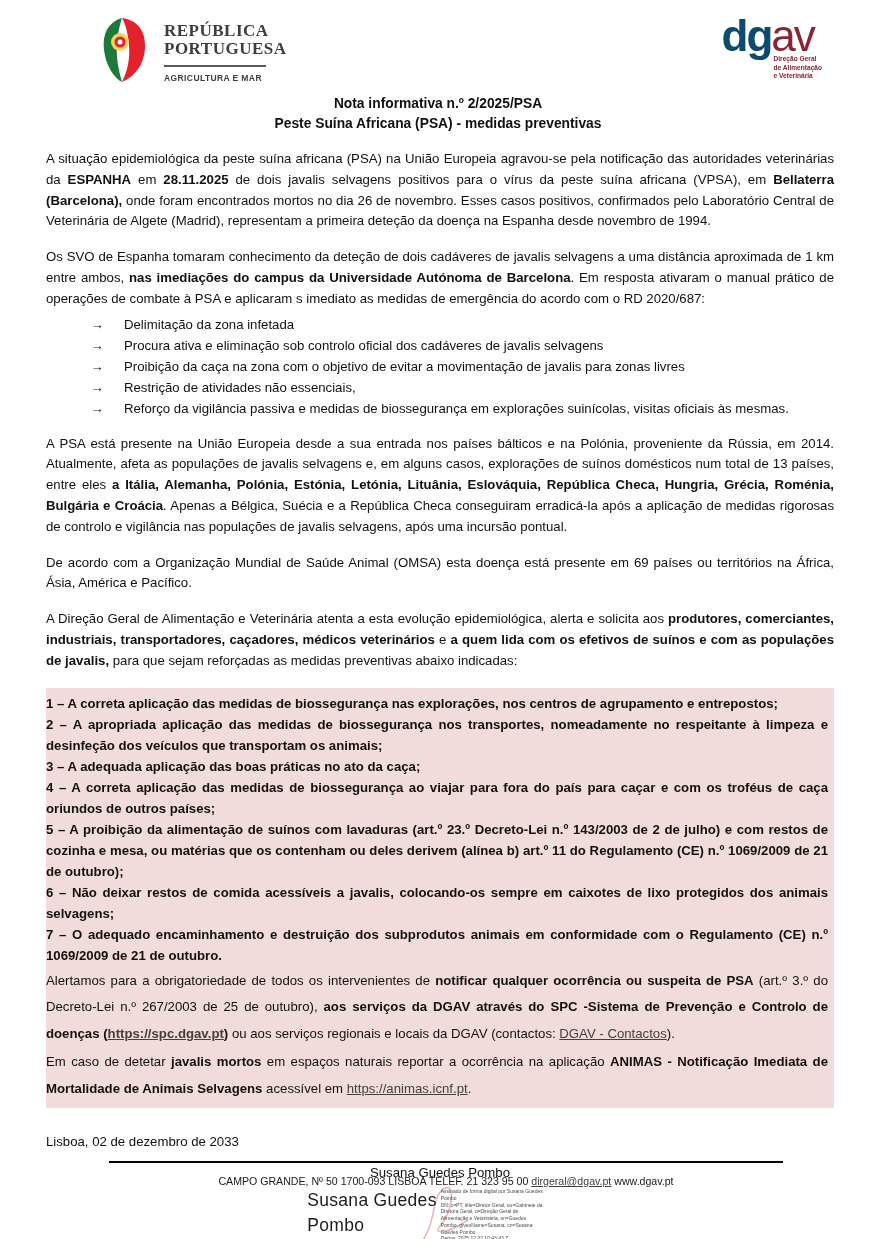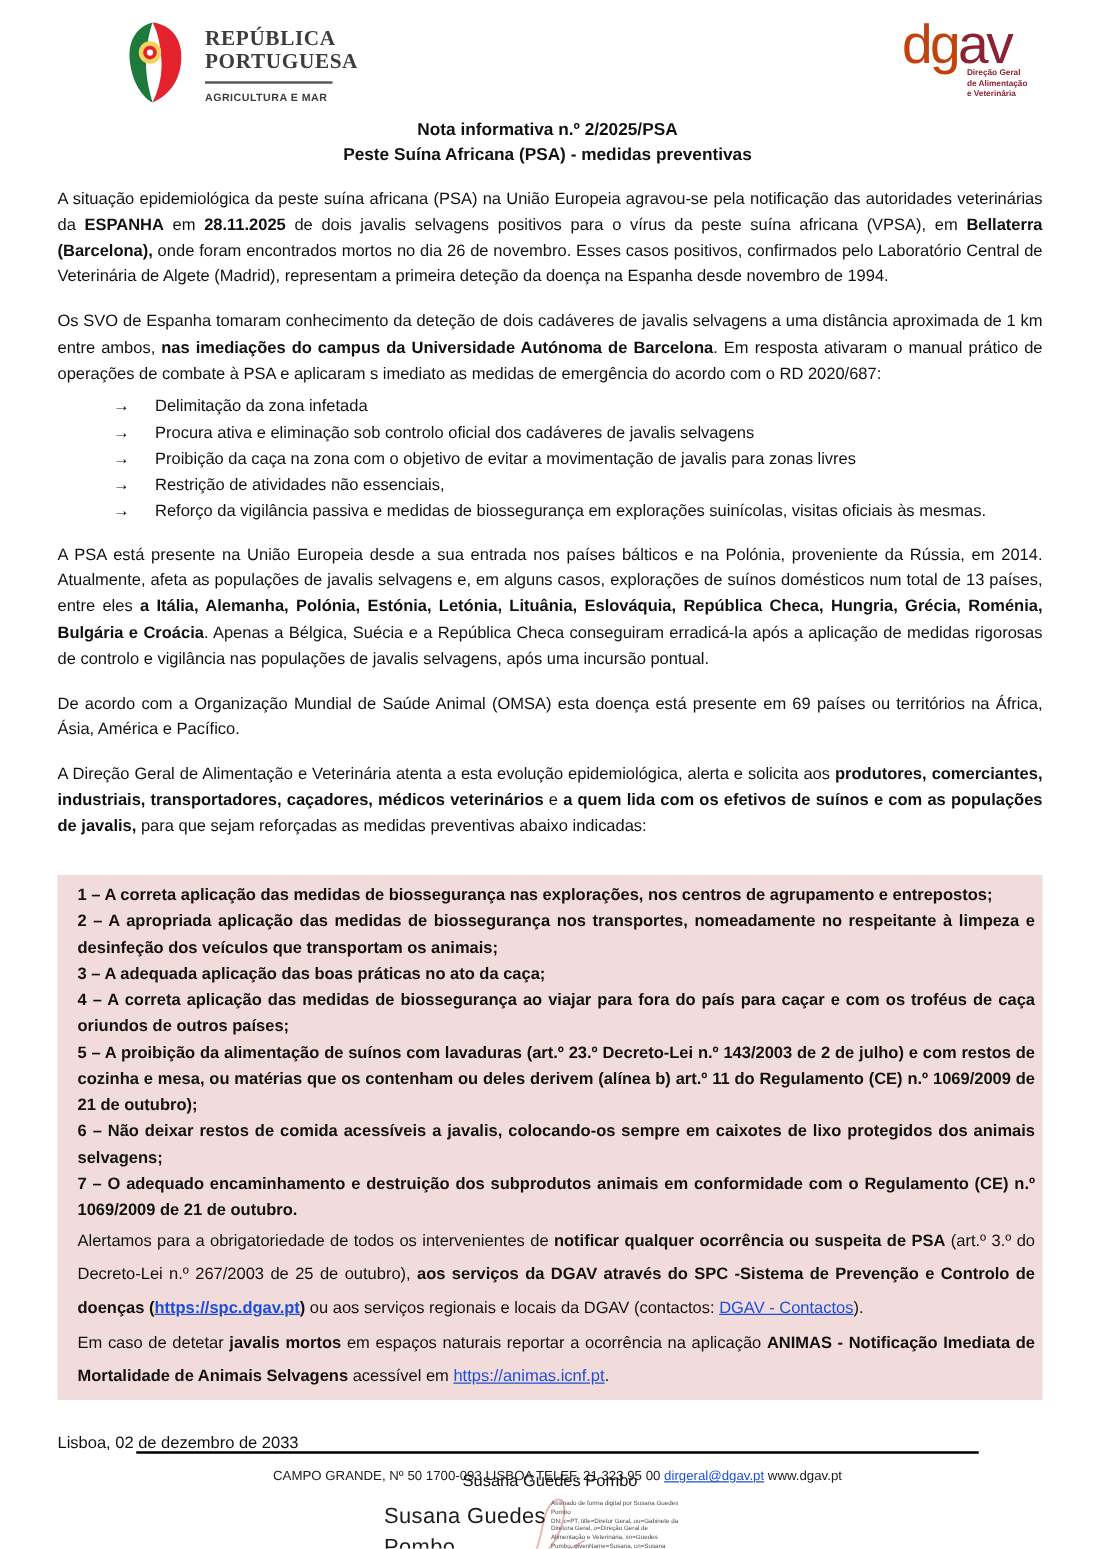--- a/index.html
+++ b/index.html
@@ -29,51 +29,51 @@
     font-weight: bold;
     font-size: 17px;
     line-height: 1.06;
     color: #3d3d3d;
     letter-spacing: .5px;
   }
   .rp-rule { width: 102px; height: 2px; background:#5a5a5a; margin: 7px 0 6px 0; }
   .rp-sub { font-size: 8.5px; font-weight: bold; color:#3d3d3d; letter-spacing:.4px; }
   .dgav-logo { text-align:left; padding-top:2px; padding-right:6px; }
   .dgav-word { font-size: 44px; line-height: .8; letter-spacing: -2px; font-weight: 500; }
-  .dgav-word .dg { color: #c2410c; }
+  .dgav-word .dg { color: #0c4a6e; font-weight: bold; }
   .dgav-word .av { color: #8b2332; }
   .dgav-sub {
     font-size: 6.6px; line-height: 1.3; color:#8b2332; font-weight:bold;
     white-space: pre-line; margin-top: 2px; margin-left: 52px;
   }
   
   .doc-title { text-align:center; margin-top: 10px; }
   .doc-title div { font-weight: bold; font-size: 13.8px; line-height: 20px; }
   
   .content { padding: 0 42px 0 46px; }
   .para {
     text-align: justify;
     font-size: 13.2px;
     line-height: 20.8px;
     margin: 15px 0 0 0;
   }
   .b { font-weight: bold; }
-  a.doclink { color: #1d4ed8; cursor: pointer; }
+  a.doclink { color: #404040; cursor: pointer; }
   .arrow-list { margin: 4px 0 0 0; padding: 0; list-style: none; }
   .arrow-list li {
     display: flex; align-items: baseline;
     font-size: 13.2px; line-height: 21px; margin-top: 0;
   }
   .arrow-list .arr { width: 26px; text-align:center; margin-left: 38px; flex: none; }
   .arrow-list .txt { padding-left: 14px; }
   
   .highlight {
     background: #f2dcdb;
-    margin-top: 28px;
-    padding: 5px 6px 6px 16px;
+    margin-top: 16px;
+    padding: 5px 6px 6px 0;
   }
   .highlight .item {
     font-weight: bold;
     font-size: 13.2px;
     line-height: 21px;
     text-align: justify;
     margin: 0;
   }
   .highlight .para2 {
     font-size: 13.2px;

